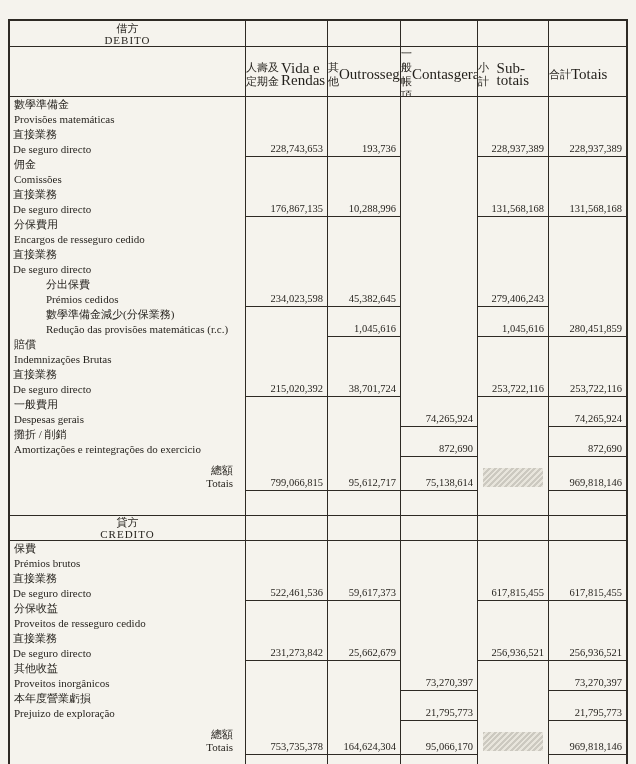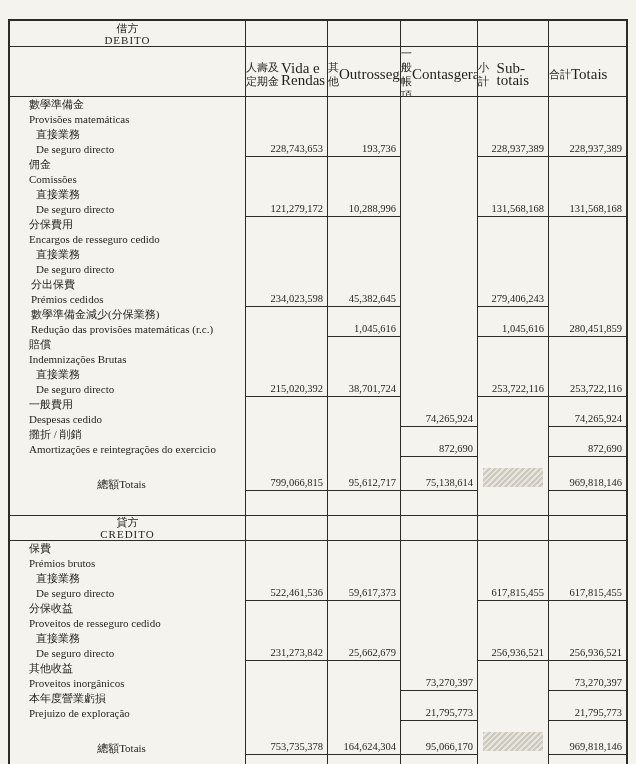--- a/index.html
+++ b/index.html
@@ -37,29 +37,29 @@
 
   .titlecell{display:flex;flex-direction:column;align-items:center;justify-content:center}
   .tzh{font-size:11px;line-height:12px}
   .tpt{font-size:11px;line-height:12px;letter-spacing:1px}
 
   .headcell{display:flex;flex-direction:row;align-items:center;padding-top:5px}
   .hzh{font-size:11px;line-height:14px}
   .hpt{font-size:15px;line-height:12px}
 
   .labelcell{font-size:11px;line-height:15px;white-space:nowrap}
-  .ind0{padding-left:19px}
-  .ind1{padding-left:26px}
-  .ind2{padding-left:21px}
+  .ind0{padding-left:4px}
+  .ind1{padding-left:3px}
+  .ind2{padding-left:36px}
 
   .val{display:flex;align-items:flex-end;justify-content:flex-end;
        padding:0 4px 1px 0;font-size:10.5px;line-height:12px;white-space:nowrap}
   .u{border-bottom:1px solid var(--line)}
 
-  .totlabel{display:flex;flex-direction:row;align-items:flex-end;justify-content:center;padding-right:12px}
+  .totlabel{display:flex;flex-direction:column;align-items:flex-end;justify-content:center;padding-right:12px}
   .tlzh{font-size:11px;line-height:13px}
   .tlpt{font-size:11px;line-height:13px}
 
   .hatch{
     position:absolute;left:5px;right:5px;top:5px;bottom:4px;
     background:repeating-linear-gradient(135deg,#ccc9c0 0 2px,#e8e5dc 2px 4px);
   }
 </style>
 </head>
 <body>
@@ -153,21 +153,21 @@
       <div class="row datarow">
         <div class="cell c0 labelcell ind1">直接業務</div>
         <div class="cell c1"></div>
         <div class="cell c2"></div>
         <div class="cell c3"></div>
         <div class="cell c4"></div>
         <div class="cell c5"></div>
       </div>
       <div class="row datarow">
         <div class="cell c0 labelcell ind1">De seguro directo</div>
-        <div class="cell c1 val u">121,279,172</div>
+        <div class="cell c1 val u">176,867,135</div>
         <div class="cell c2 val u">10,288,996</div>
         <div class="cell c3"></div>
         <div class="cell c4 val u">131,568,168</div>
         <div class="cell c5 val u">131,568,168</div>
       </div>
       <div class="row datarow">
         <div class="cell c0 labelcell ind0">分保費用</div>
         <div class="cell c1"></div>
         <div class="cell c2"></div>
         <div class="cell c3"></div>
@@ -264,21 +264,21 @@
       </div>
       <div class="row datarow">
         <div class="cell c0 labelcell ind0">一般費用</div>
         <div class="cell c1"></div>
         <div class="cell c2"></div>
         <div class="cell c3"></div>
         <div class="cell c4"></div>
         <div class="cell c5"></div>
       </div>
       <div class="row datarow">
-        <div class="cell c0 labelcell ind0">Despesas cedido</div>
+        <div class="cell c0 labelcell ind0">Despesas gerais</div>
         <div class="cell c1"></div>
         <div class="cell c2"></div>
         <div class="cell c3 val u">74,265,924</div>
         <div class="cell c4"></div>
         <div class="cell c5 val u">74,265,924</div>
       </div>
       <div class="row datarow">
         <div class="cell c0 labelcell ind0">攤折 / 削銷</div>
         <div class="cell c1"></div>
         <div class="cell c2"></div>

